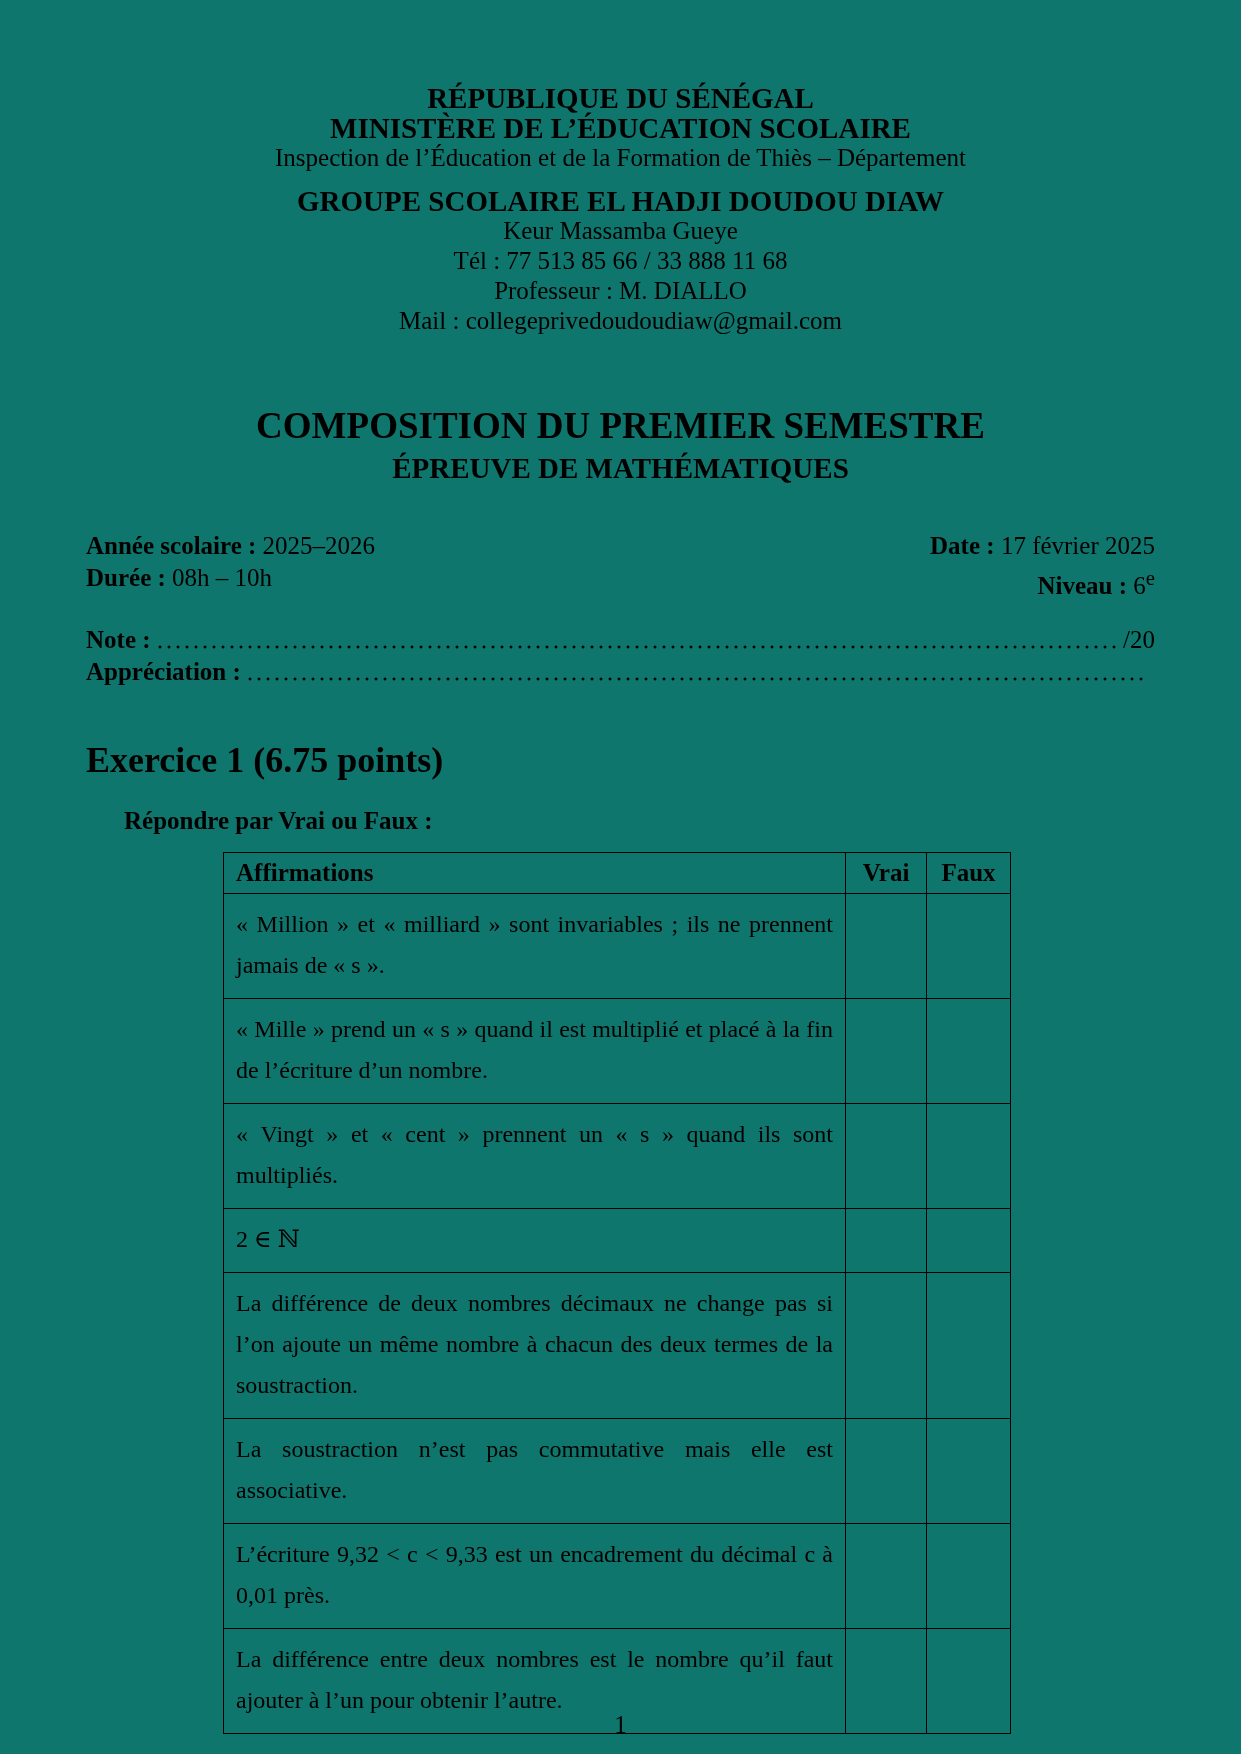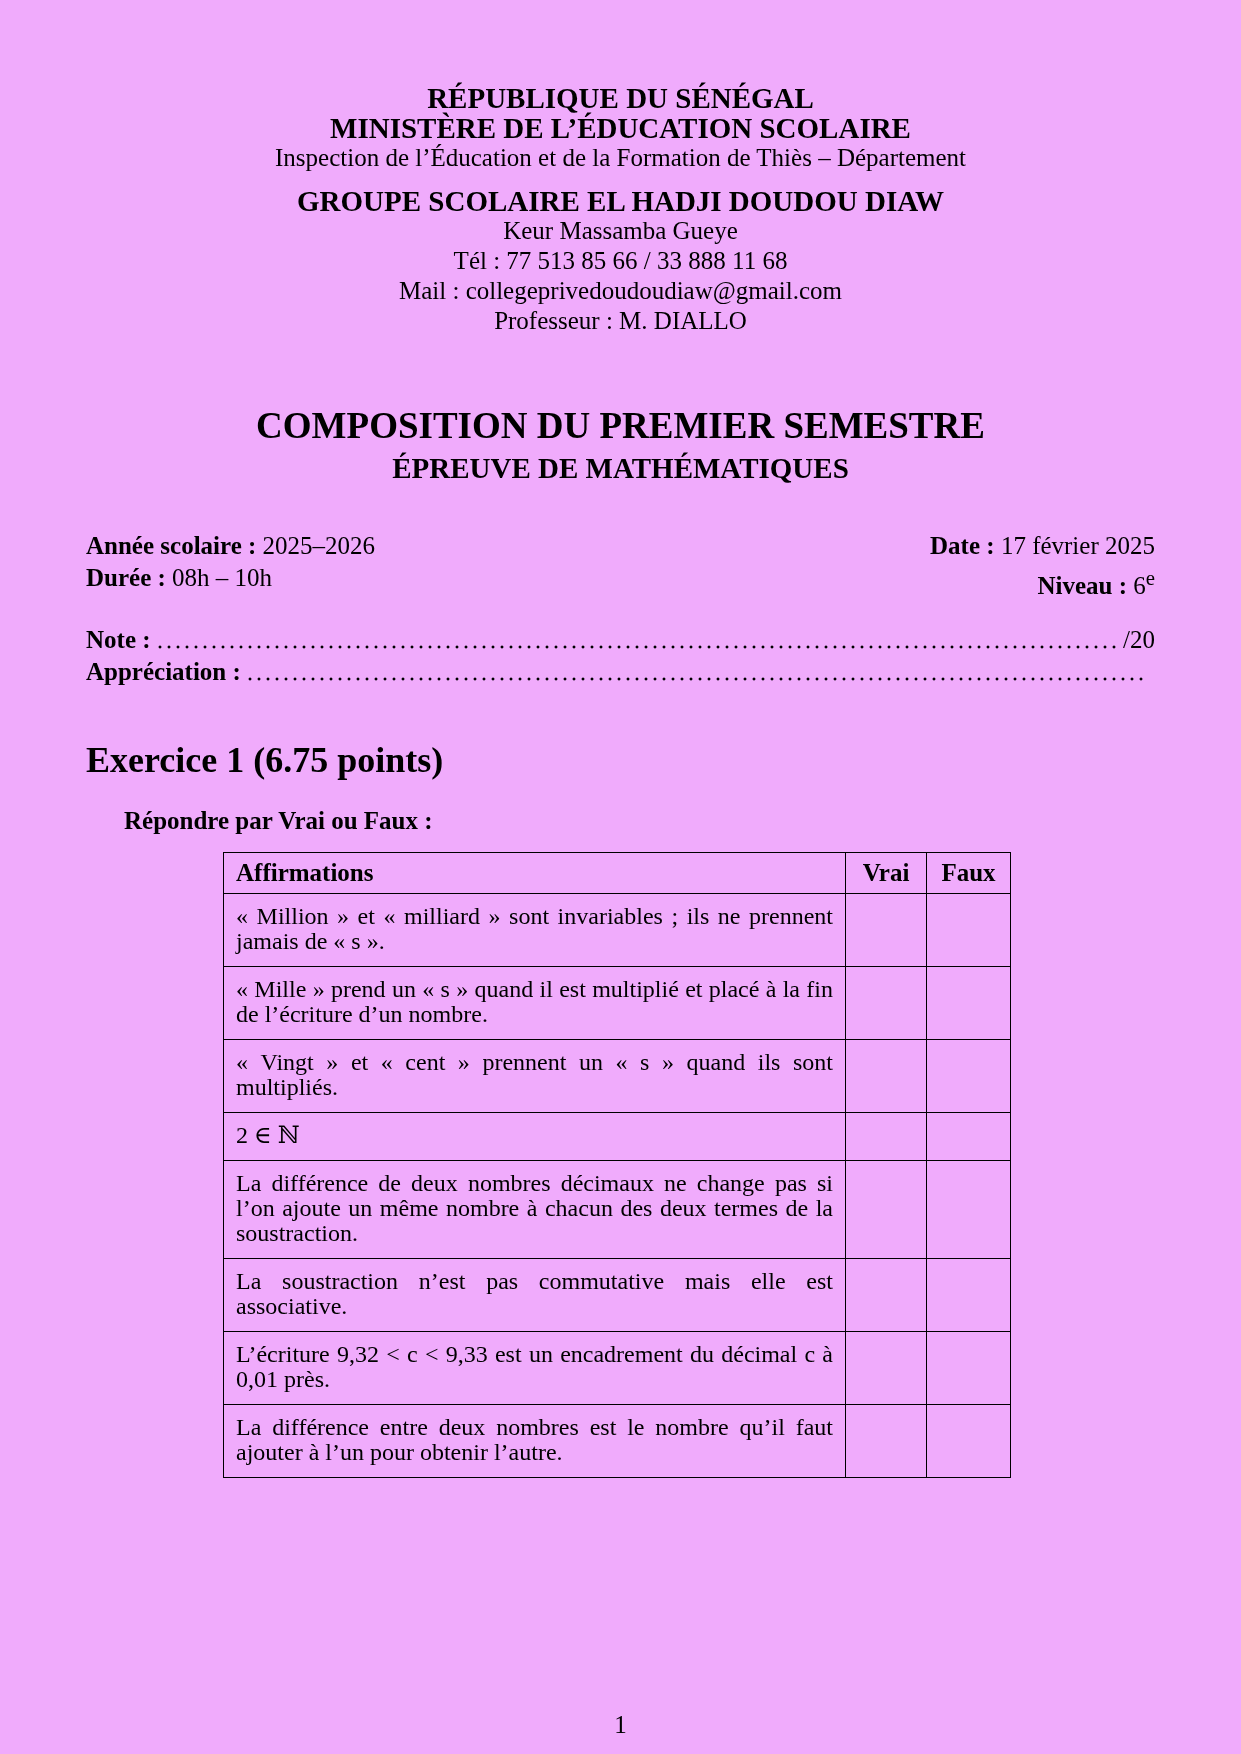--- a/index.html
+++ b/index.html
@@ -1,18 +1,18 @@
 <!DOCTYPE html>
 <html><head>
 <meta charset="utf-8">
 <style>
   html,body{margin:0;padding:0;background:#ffffff;}
   .page{
     width:1241px;height:1754px;box-sizing:border-box;position:relative;
-    padding:83px 86px 0 86px;background:#f0abfc;color:#000;
+    padding:83px 86px 0 86px;background:#0f766e;color:#000;
     font-family:"Liberation Serif","DejaVu Serif",serif;
     font-size:25px;line-height:30px;
   }
   .b{font-weight:bold;}
   
   .org-header{text-align:center;}
   .org-line{font-size:25px;line-height:30px;}
   .org-big{font-size:29px;line-height:30px;font-weight:bold;}
   .school-name{margin-top:13px;}
   
@@ -39,21 +39,21 @@
     border-collapse:collapse;table-layout:fixed;
     width:787px;margin:16px 0 0 137px;border-radius:29px;
   }
   table.tf th,table.tf td{border:1.5px solid #000;vertical-align:middle;}
   col.c-aff{width:622px;}
   col.c-vrai{width:81px;}
   col.c-faux{width:84px;}
   th.h-aff{text-align:left;font-size:25px;line-height:30px;padding:5px 12px;}
   th.h-vf{text-align:center;font-size:25px;line-height:30px;padding:5px 4px;}
   td.aff{
-    font-size:24px;line-height:25px;padding:10px 12px 12px 12px;
+    font-size:24px;line-height:41px;padding:10px 12px 12px 12px;
     text-align:justify;
   }
   td.ans{padding:0;}
   
   .page-footer{
     position:absolute;left:0;right:0;bottom:16px;
     text-align:center;font-size:25px;line-height:26px;
   }
 </style>
 </head>
@@ -61,22 +61,22 @@
 
 <div class="page">
 
   <header class="org-header">
     <div class="org-big">RÉPUBLIQUE DU SÉNÉGAL</div>
     <div class="org-big">MINISTÈRE DE L’ÉDUCATION SCOLAIRE</div>
     <div class="org-line">Inspection de l’Éducation et de la Formation de Thiès – Département</div>
     <div class="org-big school-name">GROUPE SCOLAIRE EL HADJI DOUDOU DIAW</div>
     <div class="org-line">Keur Massamba Gueye</div>
     <div class="org-line">Tél : 77 513 85 66 / 33 888 11 68</div>
+    <div class="org-line">Professeur : M. DIALLO</div>
     <div class="org-line">Mail : collegeprivedoudoudiaw@gmail.com</div>
-    <div class="org-line">Professeur : M. DIALLO</div>
   </header>
 
   <section class="title-block">
     <h1 class="doc-title">COMPOSITION DU PREMIER SEMESTRE</h1>
     <h2 class="doc-subtitle">ÉPREUVE DE MATHÉMATIQUES</h2>
   </section>
 
   <section class="meta">
     <div class="meta-row">
       <div><span class="b">Année scolaire :</span> <span>2025–2026</span></div>

